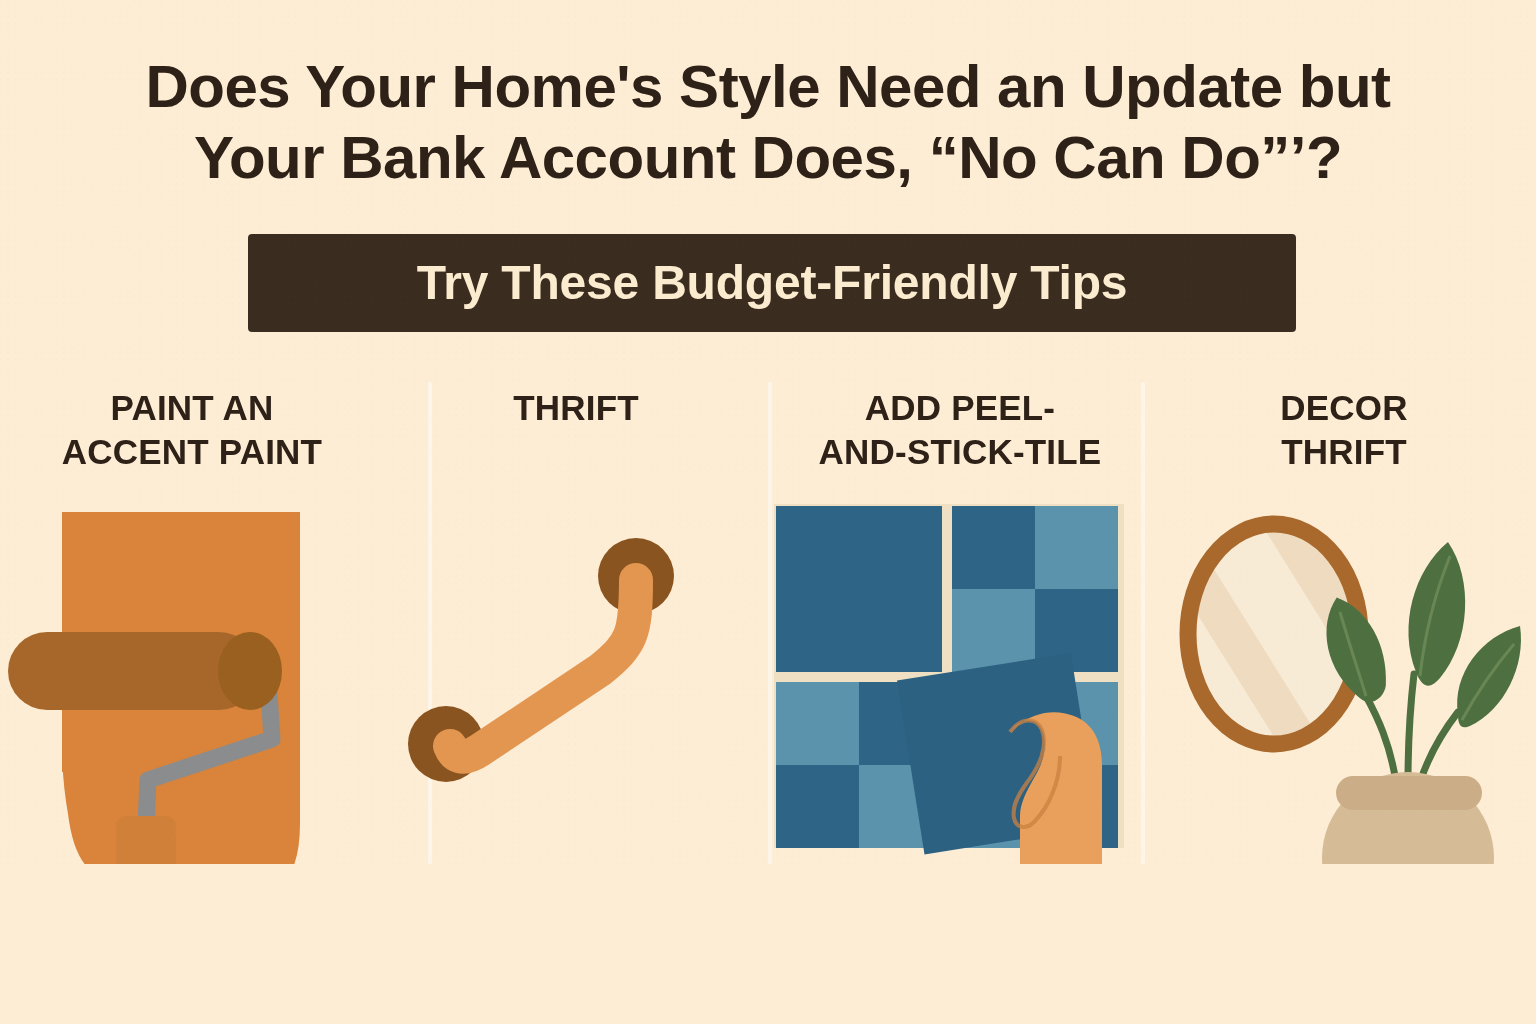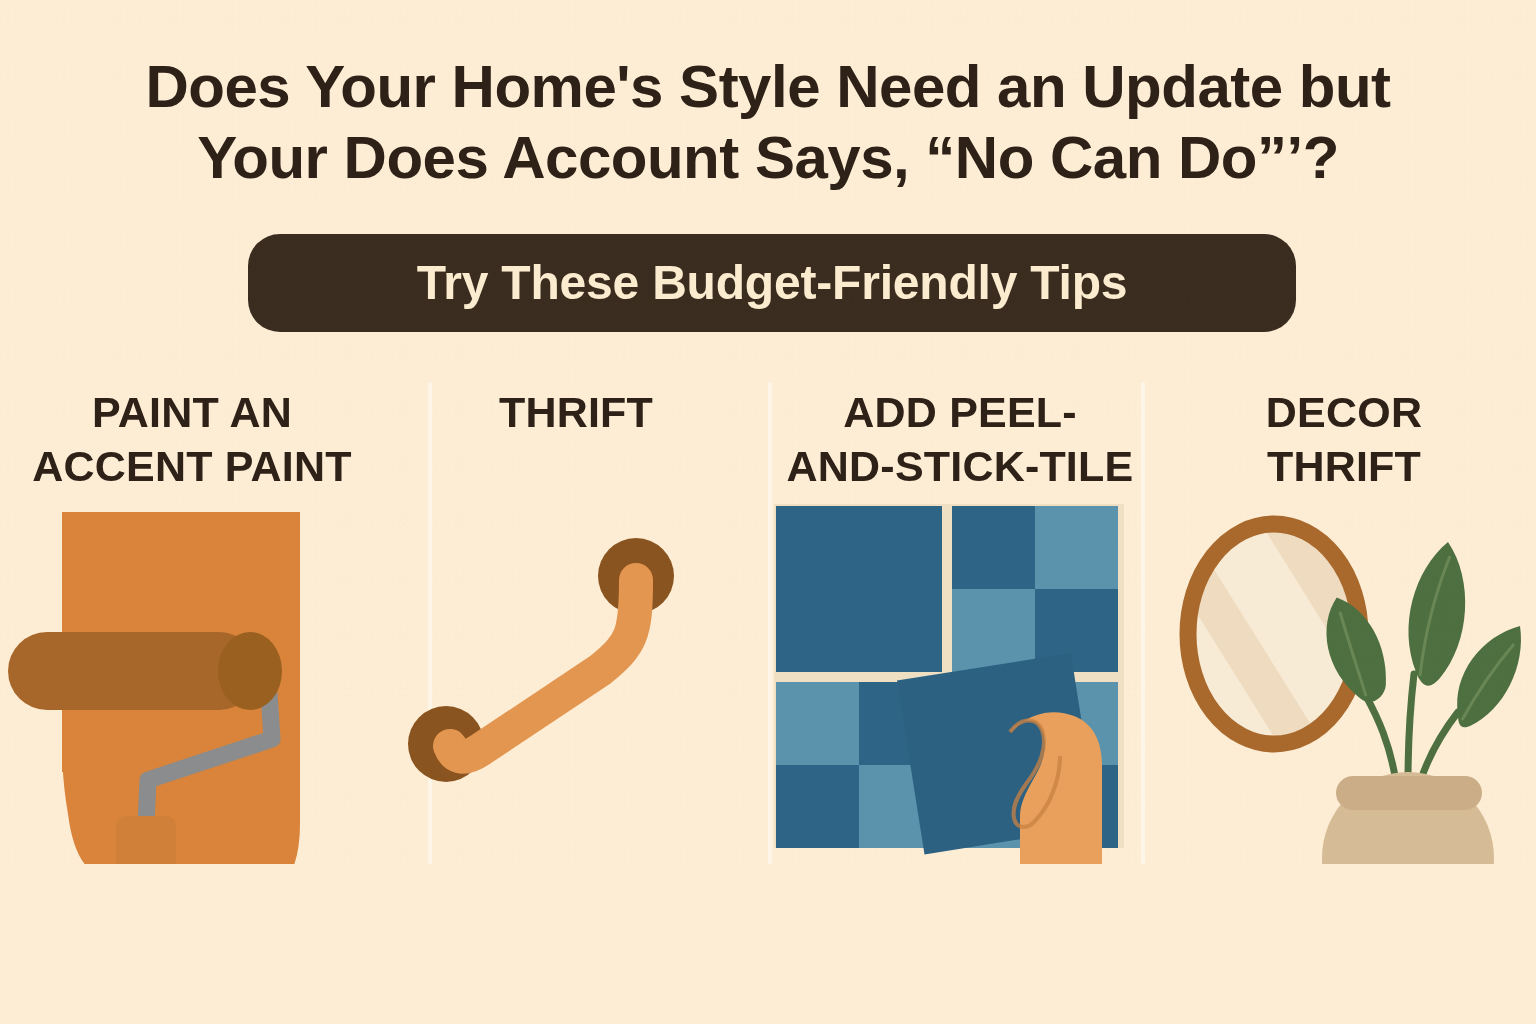--- a/index.html
+++ b/index.html
@@ -43,21 +43,21 @@
   }
 
   
   .banner {
     position: absolute;
     left: 248px;
     top: 234px;
     width: 1048px;
     height: 98px;
     background: #3A2D20;
-    border-radius: 32px;
+    border-radius: 4px;
     display: flex;
     align-items: center;
     justify-content: center;
     box-sizing: border-box;
   }
   .banner-text {
     color: #FBEBCF;
     font-size: 48px;
     font-weight: 700;
     letter-spacing: -0.2px;
@@ -91,21 +91,21 @@
   .divider.d2 { left: 768px; }
   .divider.d3 { left: 1141px; }
 
   .col-title {
     position: absolute;
     left: 0;
     top: 10px;
     width: 100%;
     text-align: center;
     color: #2E2118;
-    font-size: 43px;
+    font-size: 35px;
     font-weight: 700;
     line-height: 1.25;
     letter-spacing: 0.2px;
     padding: 0 6px;
     box-sizing: border-box;
   }
   .col-title .tline { display: block; white-space: nowrap; }
 
   .art {
     position: absolute;
@@ -128,21 +128,21 @@
     background-size: 7px 7px, 11px 11px;
   }
 </style>
 </head>
 <body>
 
 <div id="poster">
 
   <div class="headline">
     <span class="line">Does Your Home's Style Need an Update but</span>
-    <span class="line">Your Does Account Says, “No Can Do”’?</span>
+    <span class="line">Your Bank Account Does, “No Can Do”’?</span>
   </div>
 
   <div class="banner">
     <span class="banner-text">Try These Budget-Friendly Tips</span>
   </div>
 
   <div class="columns">
 
     <div class="divider d1"></div>
     <div class="divider d2"></div>

